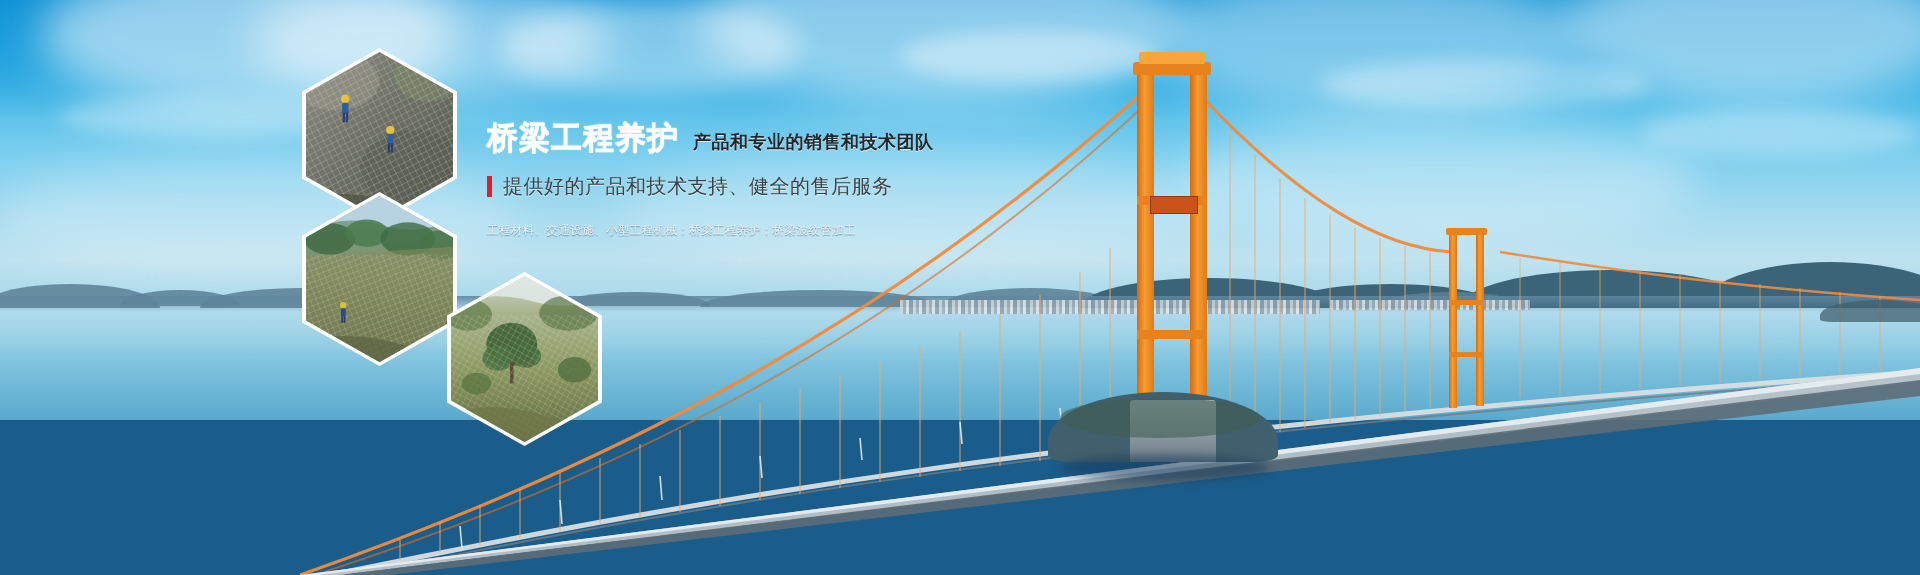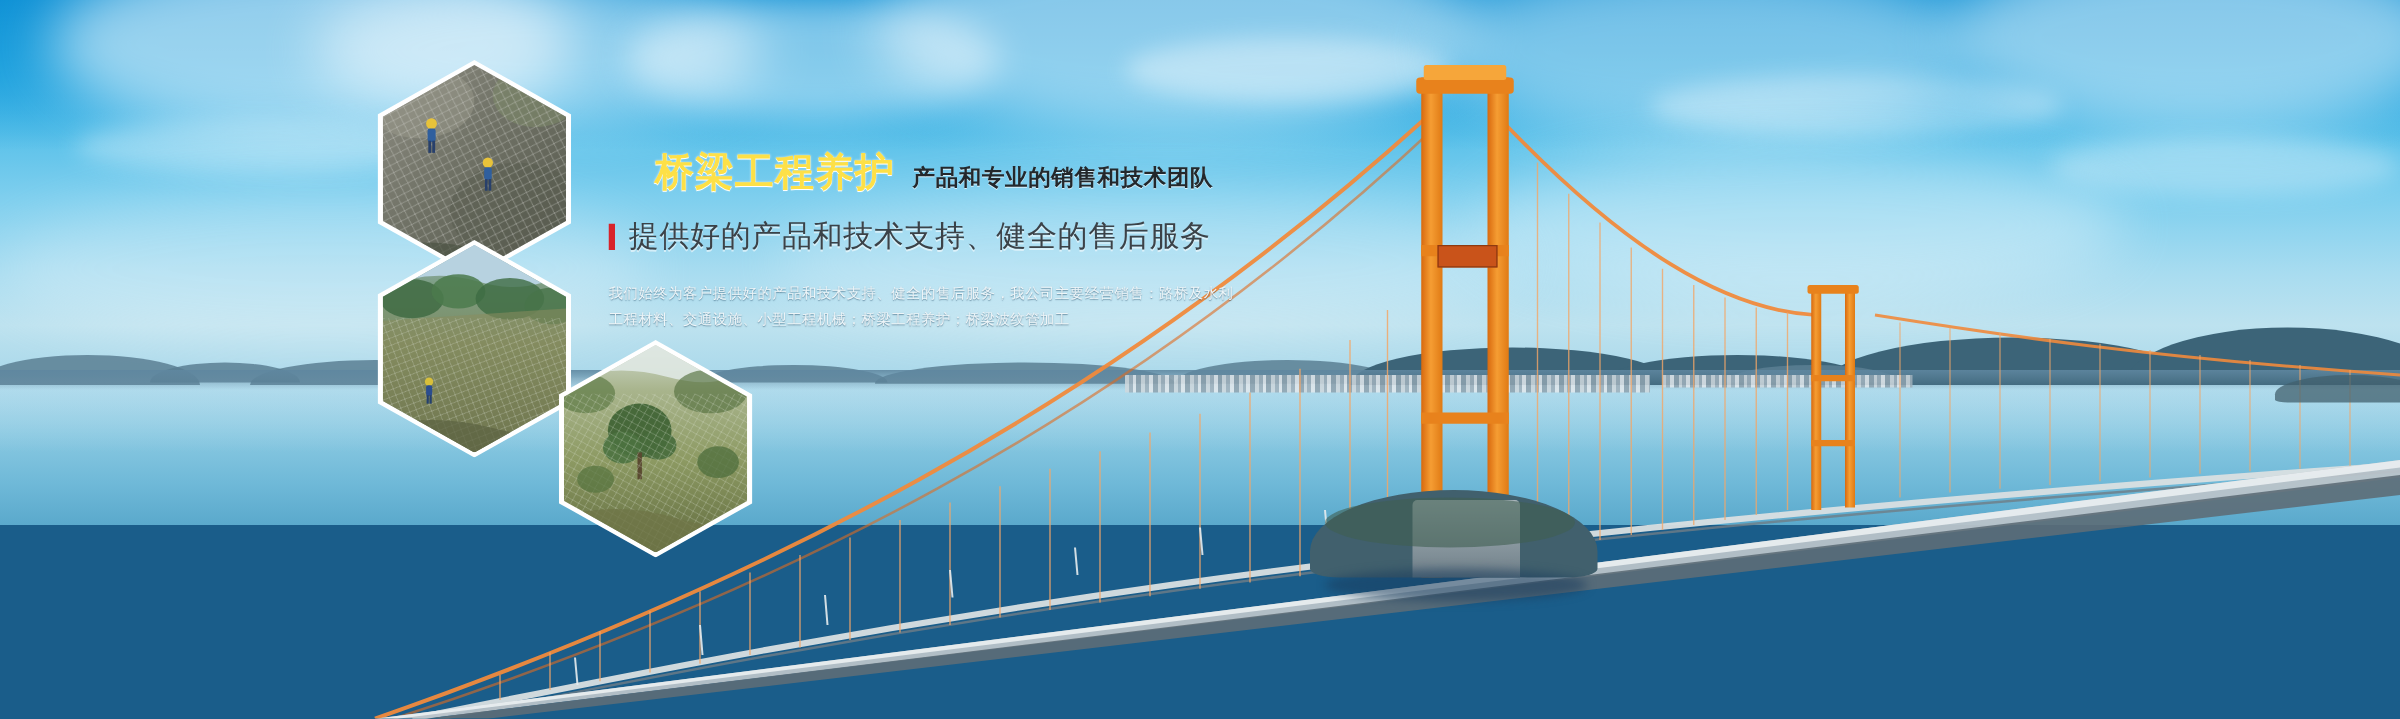--- a/index.html
+++ b/index.html
@@ -94,36 +94,35 @@
   }
 
   
   .text-block{position:absolute;left:487px;top:122px;width:560px;}
   .headline{
     white-space:nowrap;
     font-size:31px;font-weight:bold;line-height:1;
     letter-spacing:1px;
   }
   .headline .h-main{
-    color:#fde047;
+    color:#ffffff;
     text-shadow:0 1px 0 #ffffff,0 0 2px rgba(255,255,255,.8);
-    margin-left:37px;
   }
   .headline .h-sub{
     color:#23282c;font-size:18px;margin-left:14px;letter-spacing:.5px;
     text-shadow:0 1px 0 rgba(255,255,255,.7);
   }
   .subline{
     margin-top:20px;display:flex;align-items:center;
   }
   .redbar{
     width:5px;height:21px;background:#d8232a;margin-right:11px;flex:0 0 auto;
   }
   .subline-text{
-    font-size:24px;color:#3b4248;letter-spacing:.5px;white-space:nowrap;
+    font-size:20px;color:#3b4248;letter-spacing:.5px;white-space:nowrap;
     text-shadow:0 1px 0 rgba(255,255,255,.55);
   }
   .body-text{
     margin-top:20px;font-size:11.5px;line-height:1.85;color:#eef5f8;
     letter-spacing:.4px;text-shadow:0 1px 1px rgba(10,50,80,.5);
   }
   .body-text div{white-space:nowrap;}
 </style>
 </head>
 <body>
@@ -389,18 +388,17 @@
     <div class="headline">
       <span class="h-main">桥梁工程养护</span><span class="h-sub">产品和专业的销售和技术团队</span>
     </div>
 
     <div class="subline">
       <span class="redbar"></span>
       <span class="subline-text">提供好的产品和技术支持、健全的售后服务</span>
     </div>
 
     <div class="body-text">
-      <div>我们始终为客户提供好的产品和技术支持、健全的售后服务，我公司主要经营销售：路桥及水利</div>
       <div>工程材料、交通设施、小型工程机械；桥梁工程养护；桥梁波纹管加工</div>
     </div>
   </div>
 
 </div>
 
 </body></html>

